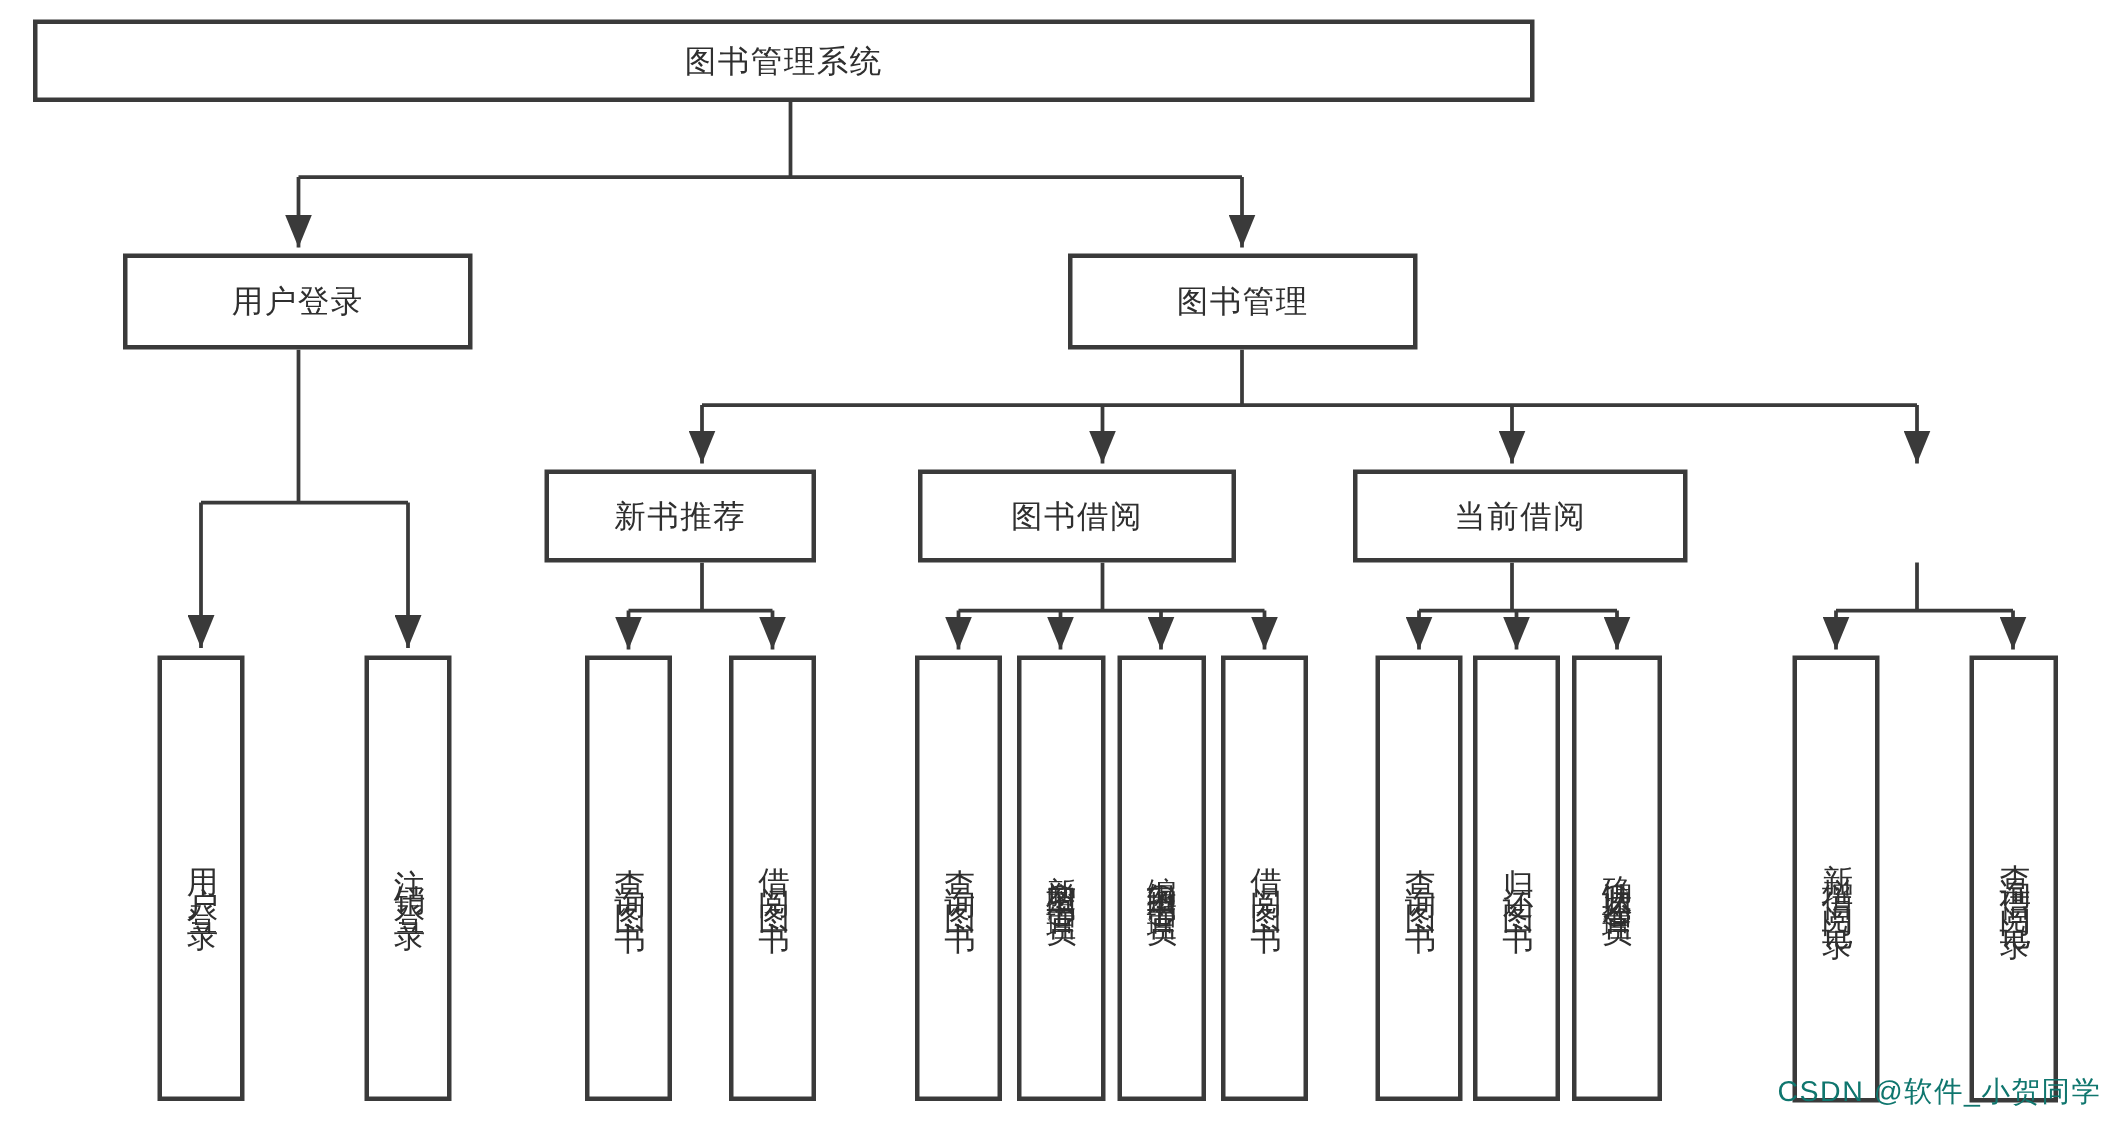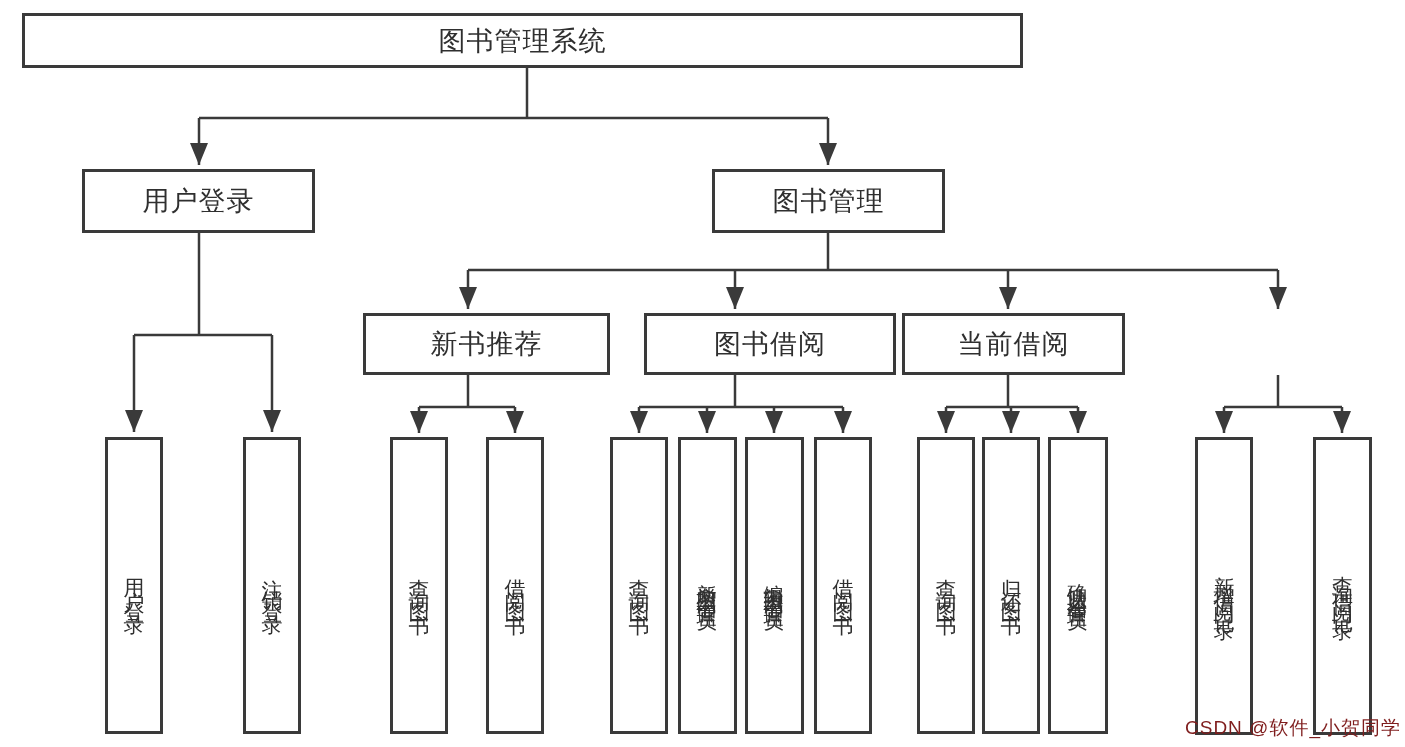--- a/index.html
+++ b/index.html
@@ -13,38 +13,38 @@
   }
   #wires{position:absolute;left:0;top:0;width:1405px;height:747px;}
   .box{
     position:absolute;
     background:#ffffff;
     border:3px solid #3a3a3a;
     box-sizing:border-box;
     display:flex;
     align-items:center;
     justify-content:center;
-    font-size:27px;
+    font-size:21px;
     letter-spacing:1px;
     white-space:nowrap;
   }
   .leaf{
     writing-mode:vertical-rl;
     text-orientation:mixed;
     letter-spacing:12px;
     font-size:21px;
     padding:6px 0;
   }
   .leaf.len6{letter-spacing:9px;}
   .leaf.len9{letter-spacing:4px;font-size:20px;}
   .watermark{
     position:absolute;
     left:1185px;top:715px;
     font-size:19px;
-    color:#7f1d1d;
+    color:#0f766e;
     letter-spacing:1px;
     white-space:nowrap;
   }
 </style>
 </head>
 <body>
 
 <div id="stage">
 
   <svg id="wires" viewBox="0 0 1405 747" xmlns="http://www.w3.org/2000/svg">
@@ -95,22 +95,22 @@
       <path d="M1224,407 V433" marker-end="url(#arrow)"></path>
       <path d="M1342,407 V433" marker-end="url(#arrow)"></path>
     </g>
   </svg>
 
   <div class="box" style="left:22px;top:13px;width:1001px;height:55px;">图书管理系统</div>
 
   <div class="box" style="left:82px;top:169px;width:233px;height:64px;">用户登录</div>
   <div class="box" style="left:712px;top:169px;width:233px;height:64px;">图书管理</div>
 
-  <div class="box" style="left:363px;top:313px;width:247px;height:62px;">新书推荐</div>
-  <div class="box" style="left:644px;top:313px;width:252px;height:62px;">图书借阅</div>
+  <div class="box" style="left:363px;top:313px;width:181px;height:62px;">新书推荐</div>
+  <div class="box" style="left:612px;top:313px;width:212px;height:62px;">图书借阅</div>
   <div class="box" style="left:902px;top:313px;width:223px;height:62px;">当前借阅</div>
 
   <div class="box leaf" style="left:105px;top:437px;width:58px;height:297px;">用户登录</div>
   <div class="box leaf" style="left:243px;top:437px;width:58px;height:297px;">注销登录</div>
 
   <div class="box leaf" style="left:390px;top:437px;width:58px;height:297px;">查询图书</div>
   <div class="box leaf" style="left:486px;top:437px;width:58px;height:297px;">借阅图书</div>
 
   <div class="box leaf" style="left:610px;top:437px;width:58px;height:297px;">查询图书</div>
   <div class="box leaf len9" style="left:678px;top:437px;width:59px;height:297px;">新增图书（管理员）</div>

